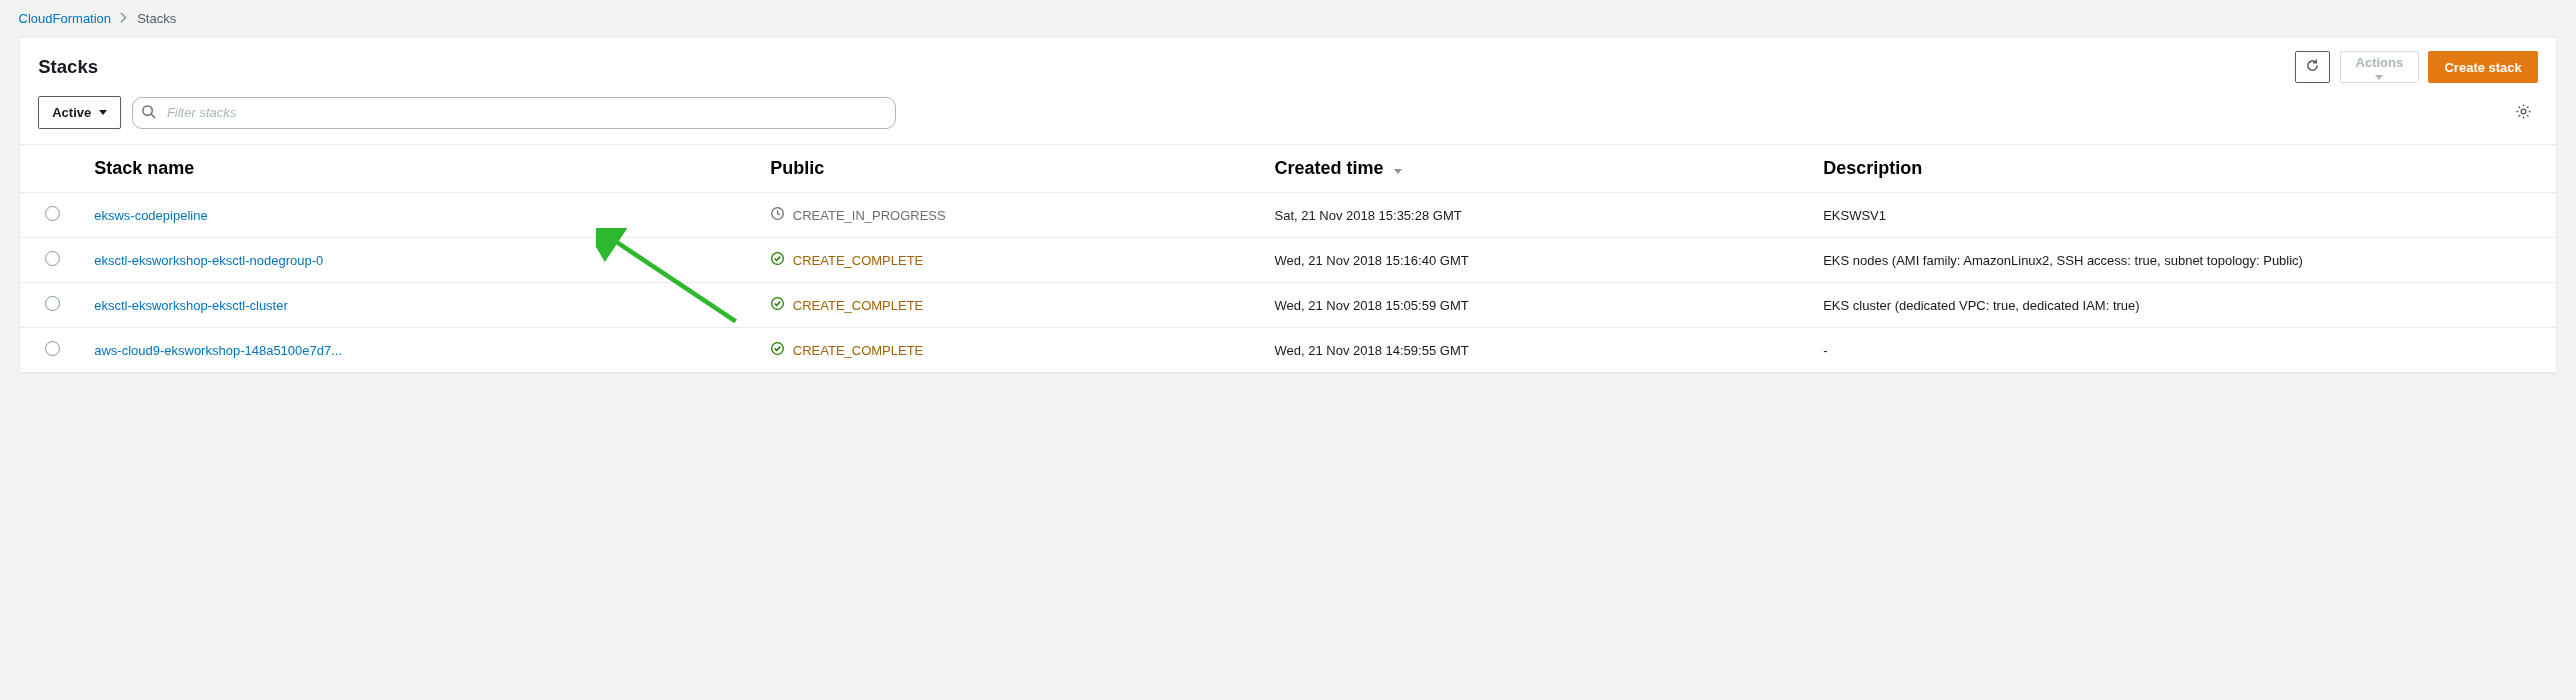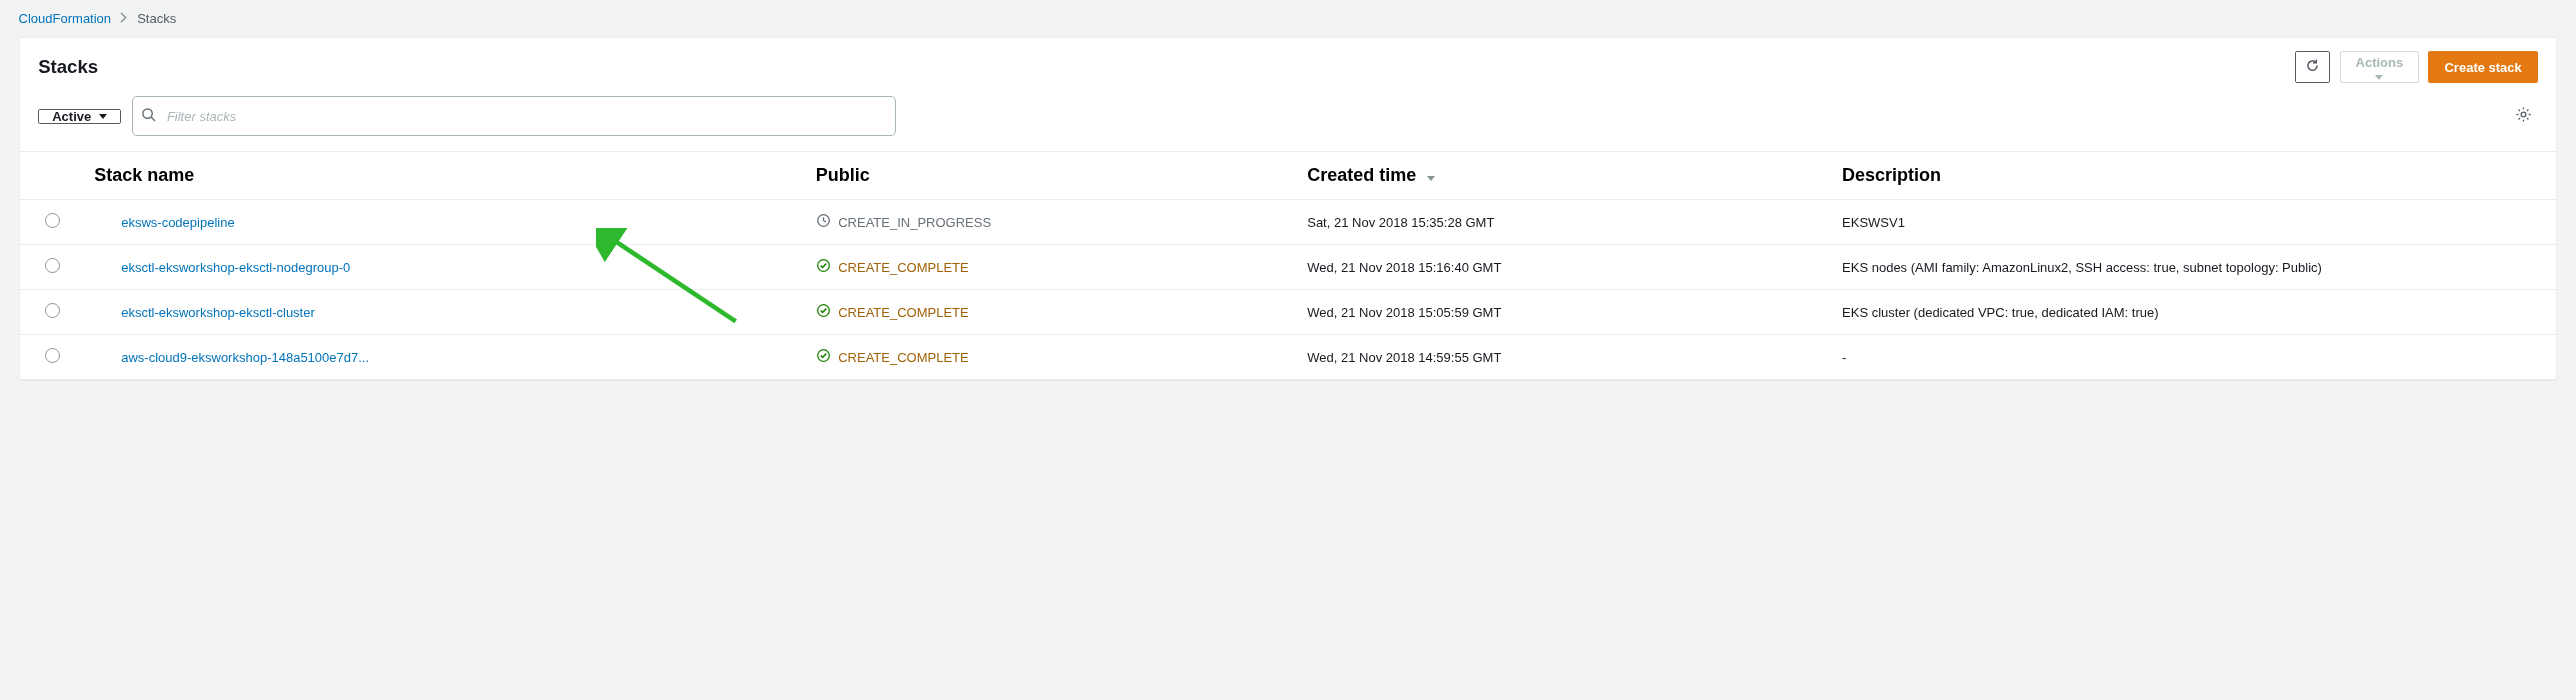--- a/index.html
+++ b/index.html
@@ -58,39 +58,39 @@
     .toolbar {
       display: flex;
       align-items: center;
       padding: 5.6px 18.6px 15px 18.6px;
       gap: 11.2px;
     }
     .filter-select {
       display: inline-flex;
       align-items: center;
       gap: 7.5px;
-      height: 15px;
+      height: 33px;
       padding: 0 13px;
       border: 0.9px solid #545b64;
       border-radius: 1.9px;
       font-weight: 700;
       font-size: 13px;
       cursor: pointer;
     }
     .search-wrap {
       flex: 1;
       max-width: 764px;
       position: relative;
     }
     .search-input {
       width: 100%;
-      height: 40px;
+      height: 32px;
       padding: 0 11.2px 0 34px;
       border: 0.9px solid #aab7b8;
-      border-radius: 5px;
+      border-radius: 10px;
       font-size: 13px;
       font-style: italic;
       color: #687078;
     }
     .search-input::placeholder { color: #aab7b8; font-style: italic; }
     .search-icon {
       position: absolute;
       left: 9.3px;
       top: 50%;
       transform: translateY(-50%);
@@ -140,21 +140,20 @@
       max-width: 317px;
       white-space: nowrap;
       overflow: hidden;
       text-overflow: ellipsis;
     }
     .name-col {
       max-width: 317px;
       white-space: nowrap;
       overflow: hidden;
       text-overflow: ellipsis;
-      margin-left: 27px;
     }
     .caret-down {
       width: 0; height: 0;
       border-left: 4.7px solid transparent;
       border-right: 4.7px solid transparent;
       border-top: 5.6px solid currentColor;
       display: inline-block;
     }
     .arrow-annotation {
       position: absolute;

